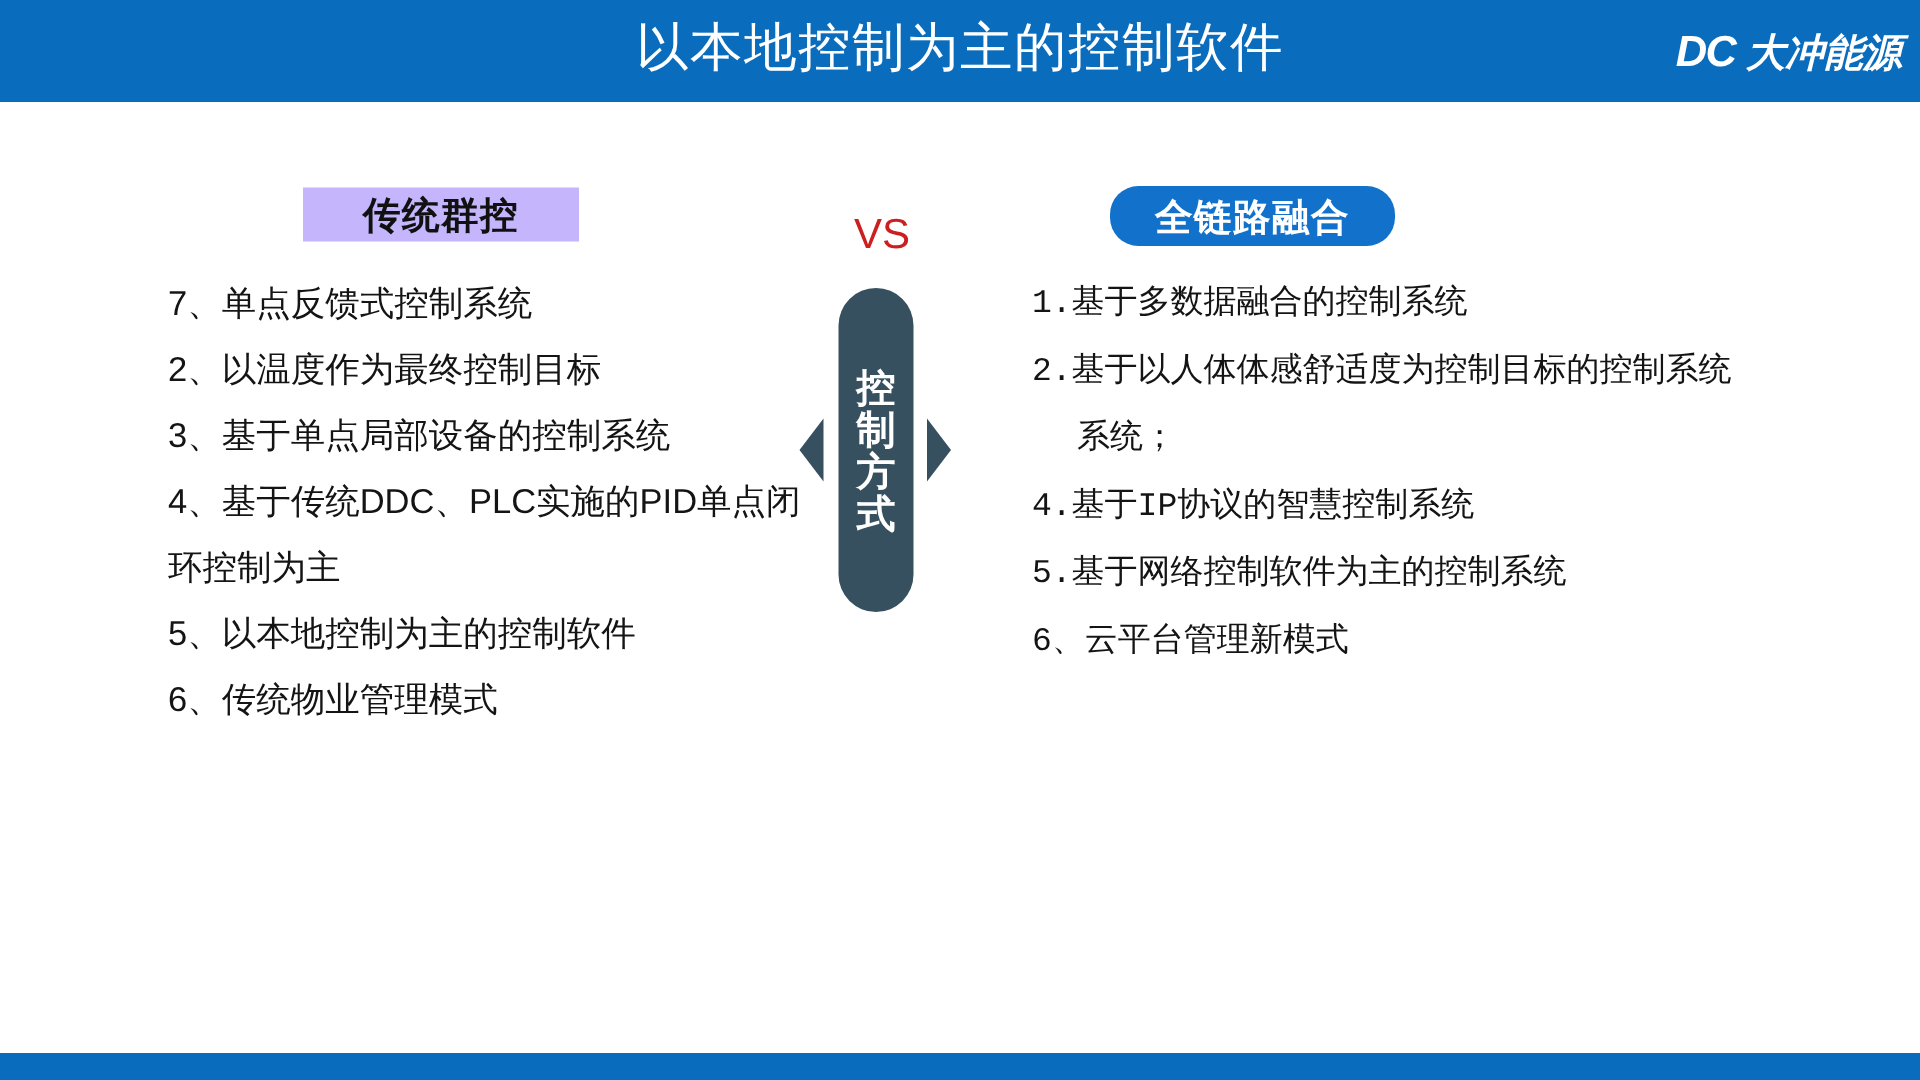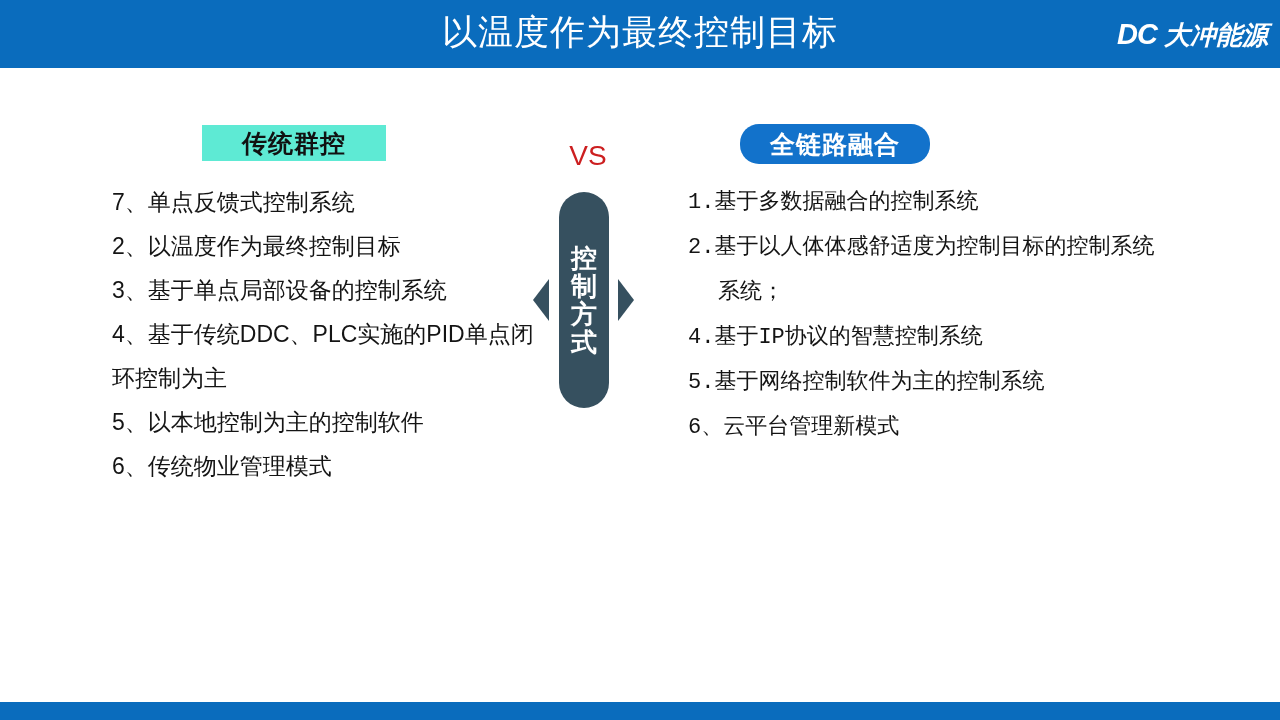--- a/index.html
+++ b/index.html
@@ -41,21 +41,21 @@
 
   
   #footer-bar{
     position:absolute;left:0;bottom:0;width:1280px;height:18px;
     background:#0a6cbd;
   }
 
   
   #left-heading{
     position:absolute;left:202px;top:125px;width:184px;height:36px;
-    background:#5eead4;
+    background:#c4b5fd;
     color:#111111;
     font-size:25px;font-weight:bold;
     display:flex;align-items:center;justify-content:center;
     letter-spacing:1px;
   }
   #right-heading{
     position:absolute;left:740px;top:124px;width:190px;height:40px;
     background:#1272cb;
     border-radius:19px;
     color:#ffffff;
@@ -118,21 +118,21 @@
     line-height:45px;
     font-family:Liberation Mono, monospace;
   }
   #right-list .li{white-space:nowrap;}
   #right-list .li .cont{display:block;padding-left:30px;}
 </style>
 </head>
 <body>
 
 <div id="header-bar"></div>
-<div id="slide-title">以温度作为最终控制目标</div>
+<div id="slide-title">以本地控制为主的控制软件</div>
 <div id="brand-logo">
   <span class="mark">DC</span>
   <span class="cn">大冲能源</span>
 </div>
 
 <div id="left-heading">传统群控</div>
 <div id="left-list">
   <div class="li">7、单点反馈式控制系统</div>
   <div class="li">2、以温度作为最终控制目标</div>
   <div class="li">3、基于单点局部设备的控制系统</div>

